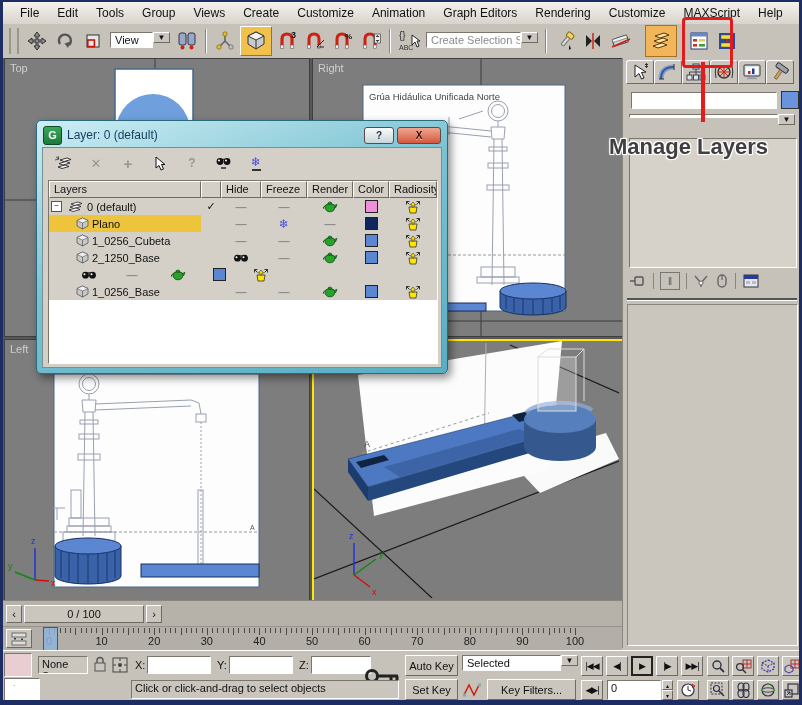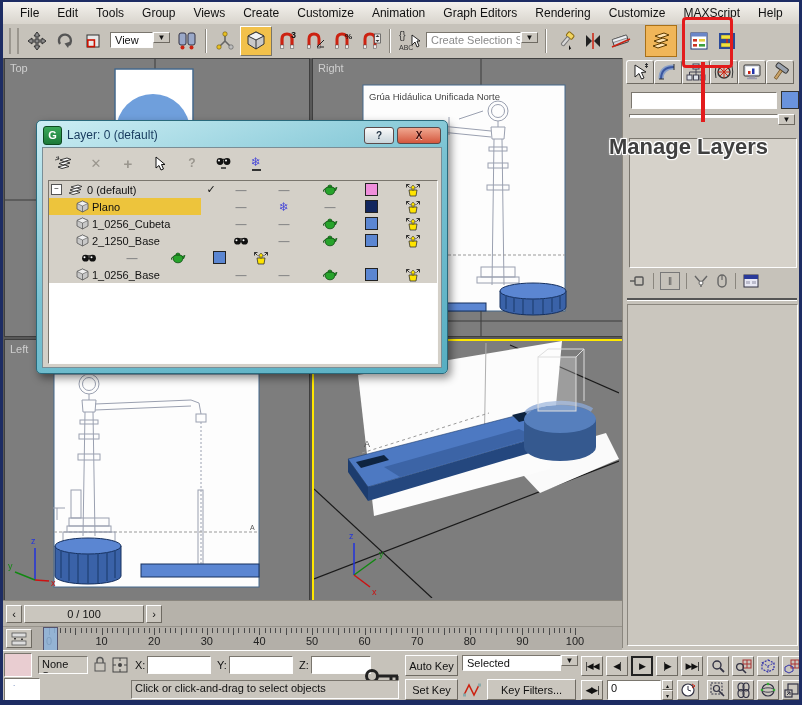--- a/index.html
+++ b/index.html
@@ -848,20 +848,29 @@
               <circle cx="4" cy="4.6" r="1" fill="#fff"></circle>
               <circle cx="11" cy="4.6" r="1" fill="#fff"></circle>
               <line x1="6" y1="12" x2="11" y2="12" stroke="#333" stroke-width="1.6"></line>
             </svg>
         </div>
         <div class="dlgico">
           <div style="text-align:center;"><span class="snow">❄</span><div style="width:9px;height:2px;background:#333;margin:0 auto;"></div></div>
         </div>
       </div>
       <div id="lgrid">
+        <div class="lg-h" id="lgHeader">
+            <div class="lg-hc" style="width: 152px;">Layers</div>
+            <div class="lg-hc" style="width: 20px;"></div>
+            <div class="lg-hc" style="width: 40px;">Hide</div>
+            <div class="lg-hc" style="width: 46px;">Freeze</div>
+            <div class="lg-hc" style="width: 46px;">Render</div>
+            <div class="lg-hc" style="width: 36px;">Color</div>
+            <div class="lg-hc" style="width: 48px;">Radiosity</div>
+          </div>
         <div id="lgRows">
             <div class="lg-row">
               <div class="lgc namecell" style="width: 152px;">
                 <span class="exp">−</span>
                 <svg width="17" height="12" viewBox="0 0 17 12">
                   <g fill="#fff" stroke="#222" stroke-width=".8">
                     <path d="M4 3 L11 1 L15 2.5 L8 4.5 Z"></path>
                     <path d="M3 6 L10 4 L14 5.5 L7 7.5 Z"></path>
                     <path d="M2 9 L9 7 L13 8.5 L6 10.5 Z"></path>
                   </g>

